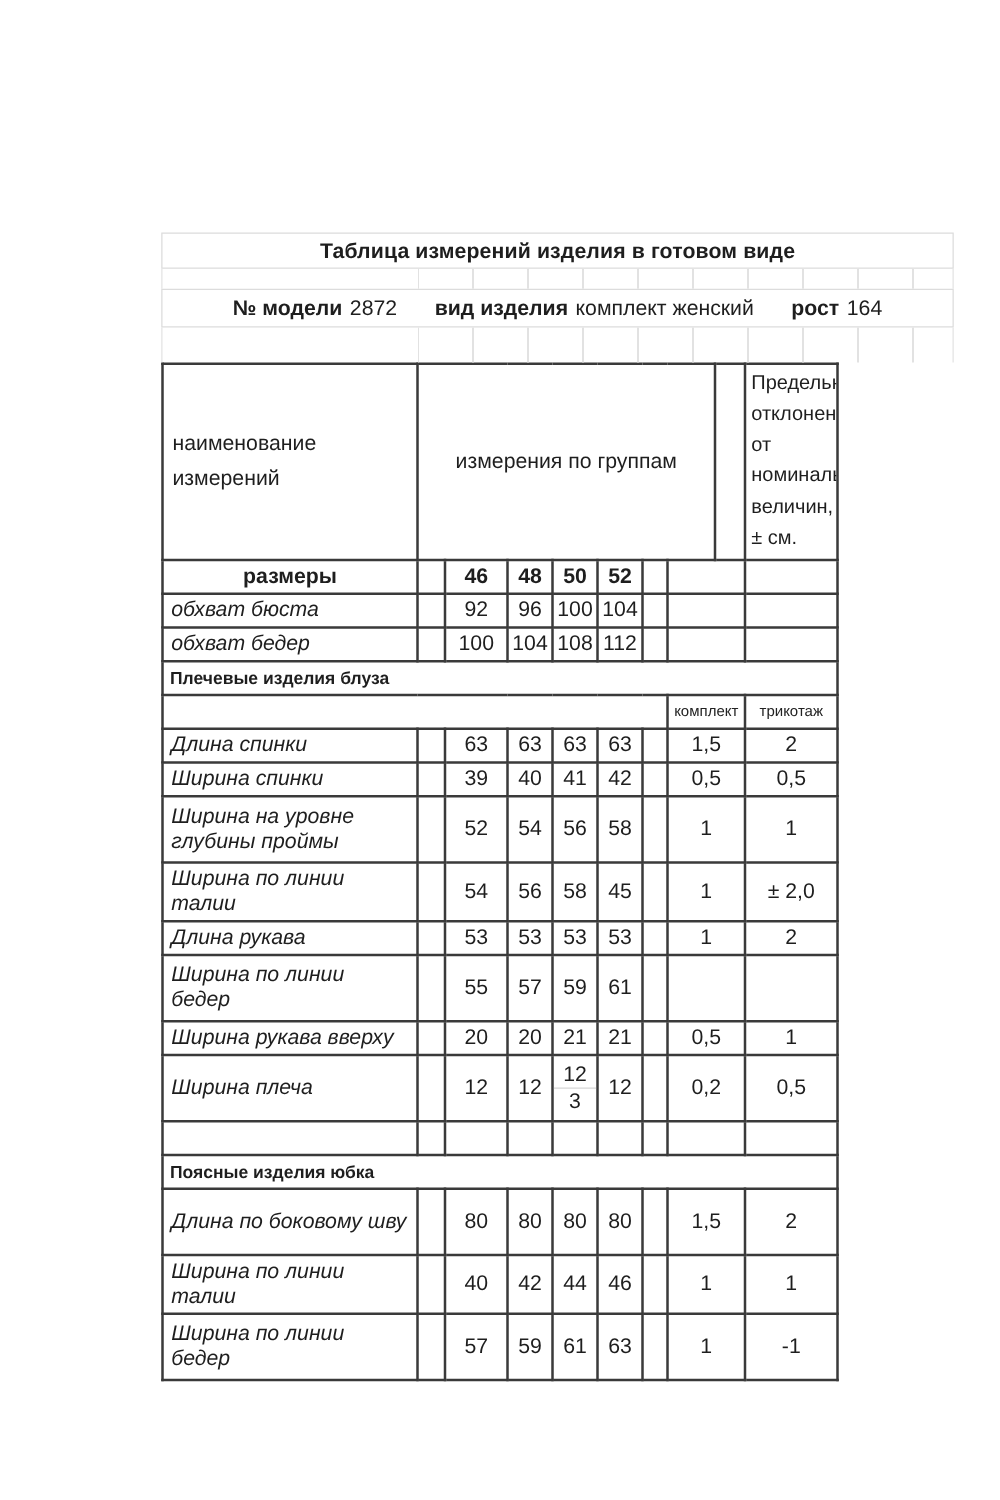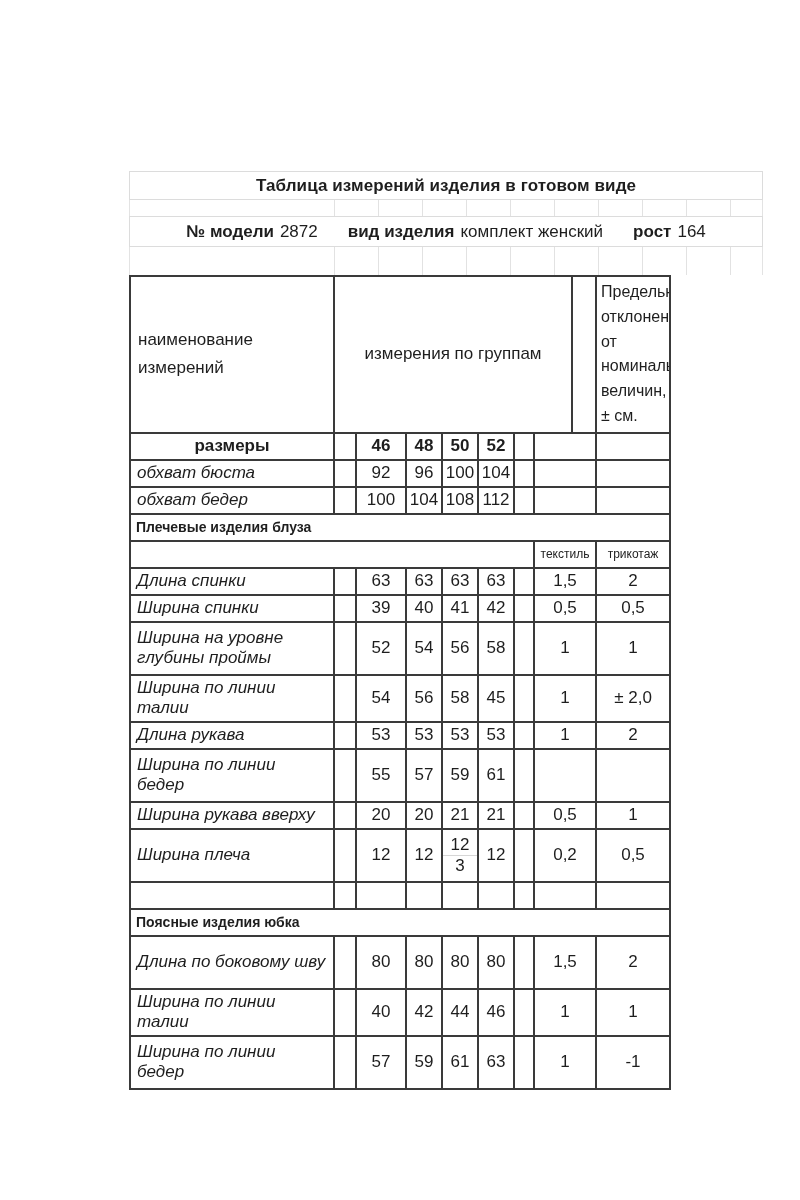--- a/index.html
+++ b/index.html
@@ -1,21 +1,21 @@
 <!DOCTYPE html>
 <html><head>
 <meta charset="utf-8">
 <style>
   html,body{margin:0;padding:0;}
   body{
     width:800px;height:1200px;background:#ffffff;position:relative;
     font-family:"Liberation Sans","DejaVu Sans",sans-serif;color:#1e1e1e;
     overflow:hidden;
   }
-  .sheet{position:absolute;left:129px;top:171px;width:634px;}
+  .sheet{position:absolute;left:129px;top:186px;width:634px;}
 
   
   .title-row{
     height:29px;border:1px solid #dcdcdc;box-sizing:border-box;
     display:flex;align-items:center;justify-content:center;
     font-weight:bold;font-size:17px;letter-spacing:.1px;
   }
   .strip{position:relative;border-left:1px solid #e3e3e3;border-right:1px solid #e3e3e3;box-sizing:border-box;}
   .strip .glines{
     position:absolute;left:204px;right:0;top:0;bottom:0;
@@ -122,21 +122,21 @@
           <td>112</td>
           <td></td>
           <td colspan="2"></td>
           <td></td>
         </tr>
         <tr style="height: 27px;">
           <td class="section-td" colspan="10">Плечевые изделия блуза</td>
         </tr>
         <tr class="sub" style="height: 27px;">
           <td colspan="7"></td>
-          <td colspan="2">текстиль</td>
+          <td colspan="2">комплект</td>
           <td>трикотаж</td>
         </tr>
         <tr style="height: 27px;">
           <td class="name">Длина спинки</td>
           <td></td>
           <td>63</td>
           <td>63</td>
           <td>63</td>
           <td>63</td>
           <td></td>

